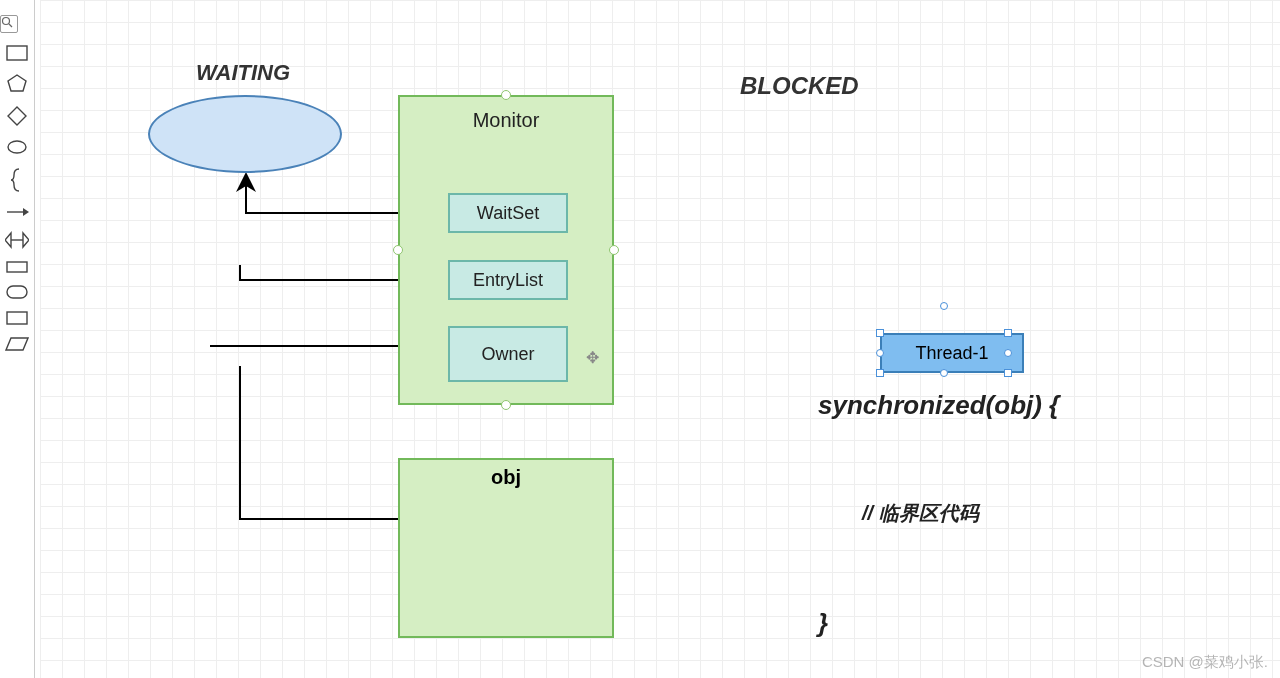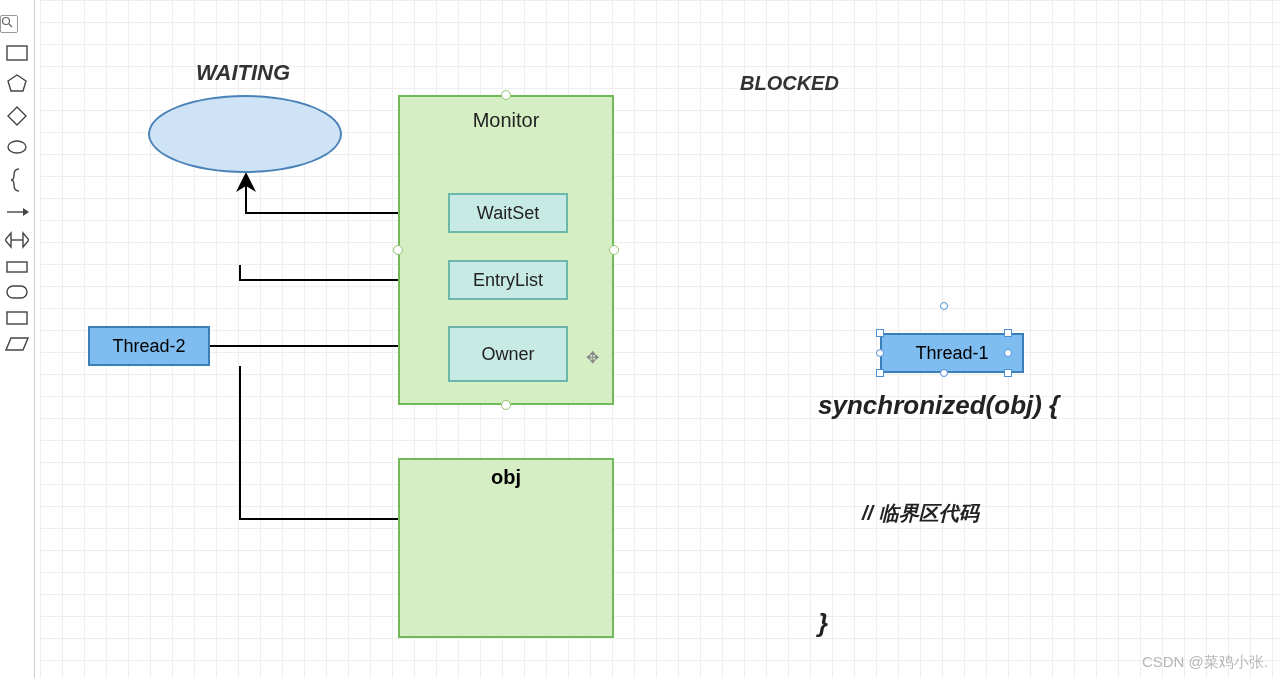--- a/index.html
+++ b/index.html
@@ -133,21 +133,21 @@
   font-style: italic;
   font-weight: 700;
   font-size: 22px;
   color: #333;
 }
 .label-blocked {
   position: absolute;
   left: 700px; top: 72px;
   font-style: italic;
   font-weight: 700;
-  font-size: 20px;
+  font-size: 24px;
   color: #333;
 }
 .code-sync {
   position: absolute;
   left: 778px; top: 390px;
   font-style: italic;
   font-weight: 700;
   font-size: 26px;
   color: #222;
 }
@@ -277,23 +277,20 @@
   <div class="shape inner-box owner">
       <span>Owner</span>
     </div>
 
   <div class="move-cursor">✥</div>
 
   <div class="shape obj-box">
     <div class="ohdr">obj</div>
   </div>
 
-  <div class="shape thread2">
-      <span>Thread-2</span>
-    </div>
 
   <div class="shape thread1">
       <span>Thread-1</span>
     </div>
   <div class="sel-rot" style="left:900px; top:302px;"></div>
   <div class="sel-handle" style="left:836px; top:329px;"></div>
   <div class="sel-handle" style="left:964px; top:329px;"></div>
   <div class="sel-handle" style="left:836px; top:369px;"></div>
   <div class="sel-handle" style="left:964px; top:369px;"></div>
   <div class="sel-rot" style="left:836px; top:349px;"></div>

